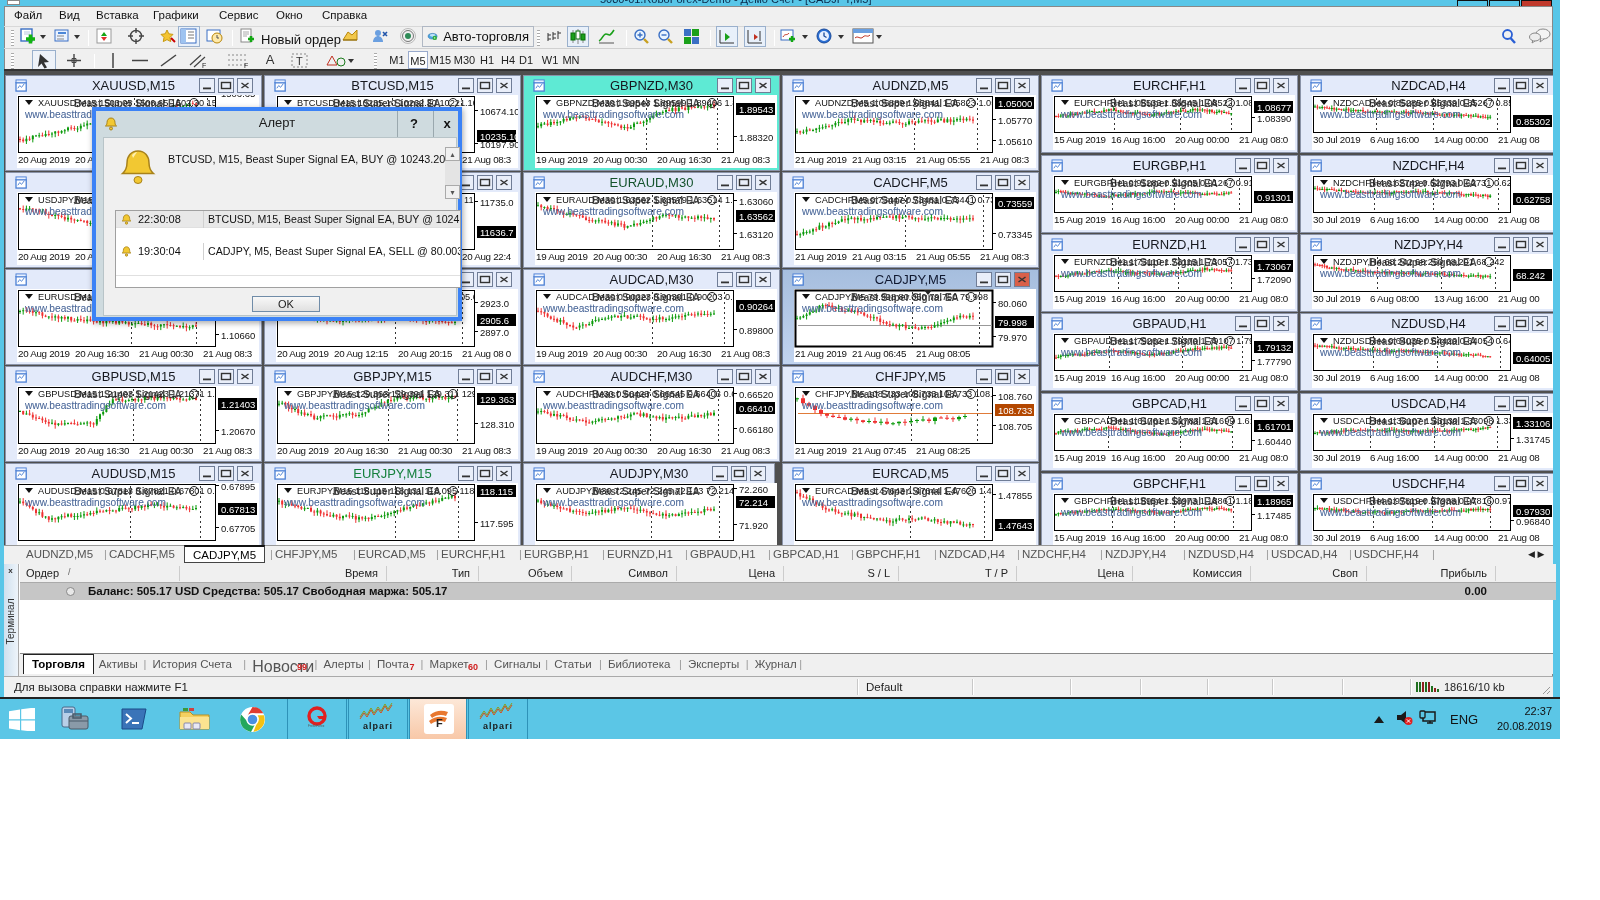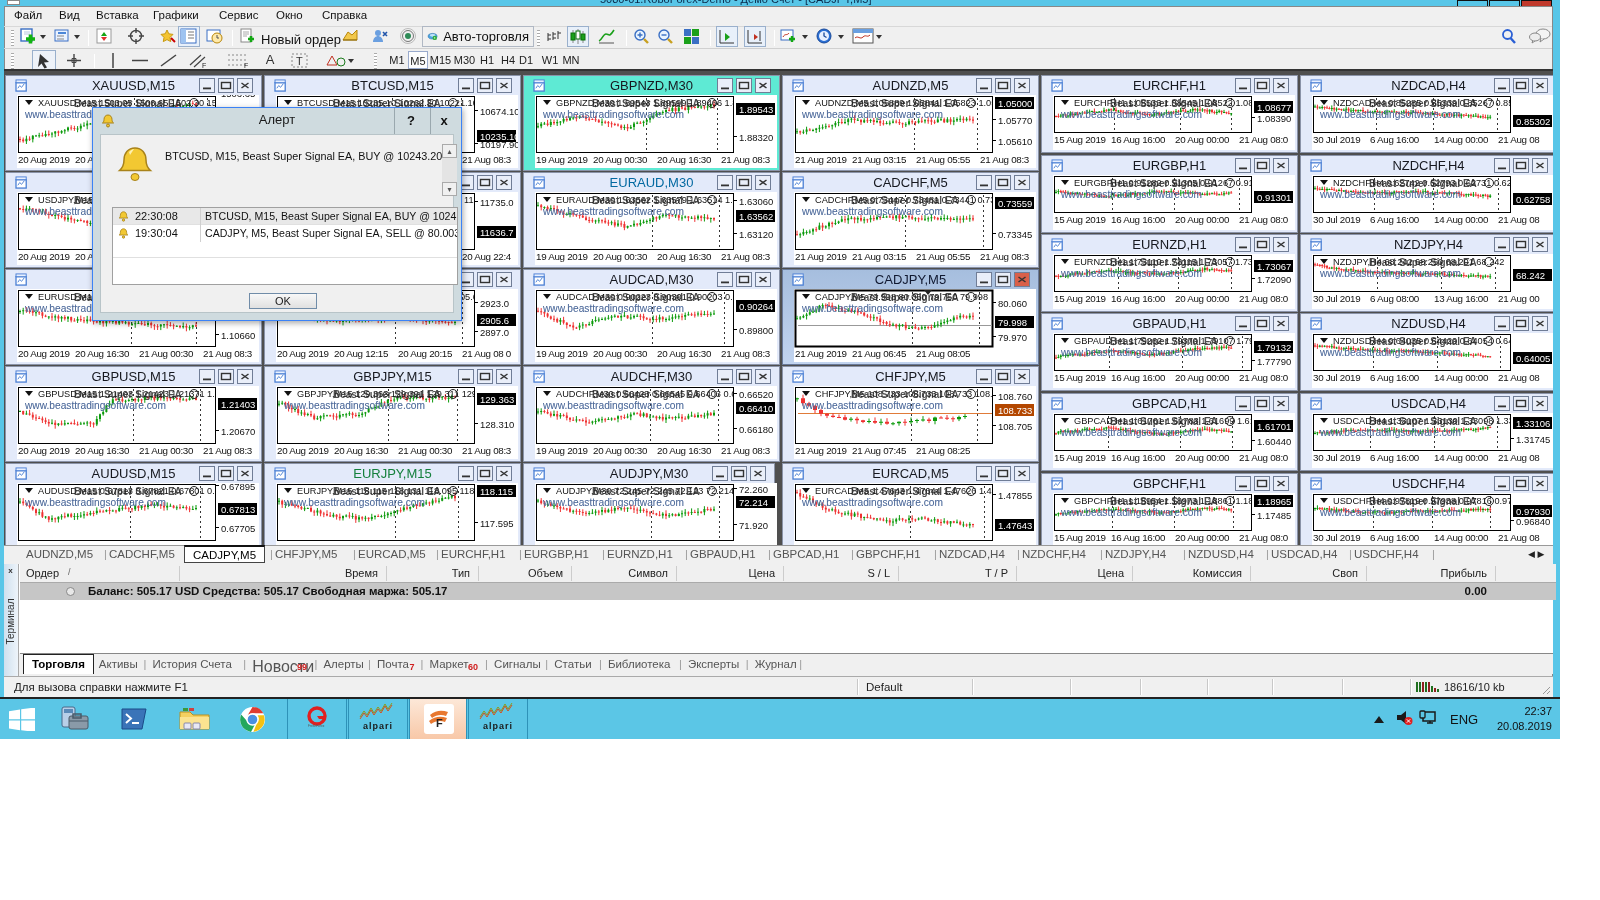--- a/index.html
+++ b/index.html
@@ -741,21 +741,21 @@
           <path d="M199 41.5h3" stroke="#000"></path>
           <text x="204" y="46" font-size="9.5" fill="#111">1.88320</text>
           <text x="1" y="68" font-size="9.8" fill="#111" letter-spacing="-0.3">19 Aug 2019</text>
           <text x="58" y="68" font-size="9.8" fill="#111" letter-spacing="-0.3">20 Aug 00:30</text>
           <text x="122" y="68" font-size="9.8" fill="#111" letter-spacing="-0.3">20 Aug 16:30</text>
           <text x="186" y="68" font-size="9.8" fill="#111" letter-spacing="-0.3">21 Aug 08:3</text>
         </svg>
       </div>
     </div>
     <div class="cw" style="left:519px;top:101px;width:257px;height:96px;background:#e3eafa">
-<div class="cwt" style="color:#0369a1">EURAUD,M30</div>
+<div class="cwt" style="color:#14532d">EURAUD,M30</div>
       <svg class="cwi" viewBox="0 0 16 14">
         <rect x="1" y="4" width="11" height="9" fill="#fff" stroke="#4a7fd4" stroke-width="1.4"></rect>
         <rect x="1" y="1" width="11" height="3" fill="#e8f0ff" stroke="#4a7fd4" stroke-width="1"></rect>
         <path d="M3 10l2-3 2 2 3-4" stroke="#4a7fd4" fill="none"></path>
       </svg>
       <svg class="cbt" style="right:46px" viewBox="0 0 16 15">
         <rect x="0.5" y="0.5" width="15" height="14" fill="#e9eef9" stroke="#707d96"></rect>
         <rect x="4" y="9.5" width="8" height="1.8" fill="#333"></rect>
       </svg>
       <svg class="cbt" style="right:27px" viewBox="0 0 16 15">
@@ -1742,21 +1742,21 @@
           <text x="204" y="22" font-size="9.5" fill="#fff">0.97930</text>
           <path d="M199 27.5h3" stroke="#000"></path>
           <text x="204" y="32" font-size="9.5" fill="#111">0.96840</text>
           <text x="1" y="48" font-size="9.8" fill="#111" letter-spacing="-0.3">30 Jul 2019</text>
           <text x="58" y="48" font-size="9.8" fill="#111" letter-spacing="-0.3">6 Aug 16:00</text>
           <text x="122" y="48" font-size="9.8" fill="#111" letter-spacing="-0.3">14 Aug 00:00</text>
           <text x="186" y="48" font-size="9.8" fill="#111" letter-spacing="-0.3">21 Aug 08</text>
         </svg>
       </div>
     </div>
-    <div style="position:absolute;left:88px;top:36px;width:370px;height:214px;background:#cfdbdf;border:1px solid #3b82f6;box-shadow:1px 2px 6px rgba(0,0,0,0.35);z-index:50">
+    <div style="position:absolute;left:88px;top:36px;width:370px;height:214px;background:#cfdbdf;border:4px solid #3b82f6;box-shadow:1px 2px 6px rgba(0,0,0,0.35);z-index:50">
       <svg style="position:absolute;left:8px;top:6px" width="14" height="14" viewBox="0 0 14 14">
         <path d="M7 1c2.5 0 4 2 4 4.5 0 2 .8 3 1.5 3.5H1.5C2.2 8.5 3 7.5 3 5.5 3 3 4.5 1 7 1z" fill="#f2c832" stroke="#a8821a"></path>
         <circle cx="7" cy="11.5" r="1.5" fill="#f2c832" stroke="#a8821a"></circle>
       </svg>
       <div style="position:absolute;left:0;top:4px;width:100%;text-align:center;font-size:13px;color:#1a1a1a">Алерт</div>
       <div style="position:absolute;left:301px;top:0px;width:1px;height:26px;background:#9aa8ae"></div>
       <div style="position:absolute;left:300px;top:5px;width:36px;text-align:center;font-size:13px;font-weight:bold;color:#111">?</div>
       <div style="position:absolute;left:337px;top:0px;width:1px;height:26px;background:#9aa8ae"></div>
       <div style="position:absolute;left:336px;top:5px;width:30px;text-align:center;font-size:13px;font-weight:bold;color:#111">x</div>
       <div style="position:absolute;left:7px;top:26px;width:354px;height:179px;background:#f0f0f0;border:1px solid #b8c4c8">
@@ -1772,21 +1772,21 @@
         <div style="position:absolute;left:11px;top:72px;width:346px;height:78px;background:#fff;border:1px solid #a0a0a0;overflow:hidden">
           <div style="position:absolute;left:0;top:0px;width:100%;height:17px;background:#e8e8e8;border-bottom:1px solid #e0e0e0">
             <svg style="position:absolute;left:5px;top:3px" width="11" height="11" viewBox="0 0 14 14">
               <path d="M7 1c2.5 0 4 2 4 4.5 0 2 .8 3 1.5 3.5H1.5C2.2 8.5 3 7.5 3 5.5 3 3 4.5 1 7 1z" fill="#f2c832" stroke="#a8821a"></path>
               <circle cx="7" cy="11.5" r="1.5" fill="#f2c832" stroke="#a8821a"></circle>
             </svg>
             <span style="position:absolute;left:22px;top:2px;font-size:11px;color:#111">22:30:08</span>
             <div style="position:absolute;left:87px;top:0;width:1px;height:17px;background:#d0d0d0"></div>
             <span style="position:absolute;left:92px;top:2px;font-size:10.6px;color:#111;white-space:nowrap">BTCUSD, M15, Beast Super Signal EA, BUY @ 1024...</span>
           </div>
-          <div style="position:absolute;left:0;top:17px;width:100%;height:33px;border-bottom:1px solid #e0e0e0">
+          <div style="position:absolute;left:0;top:32px;width:100%;height:33px;border-bottom:1px solid #e0e0e0">
             <svg style="position:absolute;left:5px;top:3px" width="11" height="11" viewBox="0 0 14 14">
               <path d="M7 1c2.5 0 4 2 4 4.5 0 2 .8 3 1.5 3.5H1.5C2.2 8.5 3 7.5 3 5.5 3 3 4.5 1 7 1z" fill="#f2c832" stroke="#a8821a"></path>
               <circle cx="7" cy="11.5" r="1.5" fill="#f2c832" stroke="#a8821a"></circle>
             </svg>
             <span style="position:absolute;left:22px;top:2px;font-size:11px;color:#111">19:30:04</span>
             <div style="position:absolute;left:87px;top:0;width:1px;height:17px;background:#d0d0d0"></div>
             <span style="position:absolute;left:92px;top:2px;font-size:10.6px;color:#111;white-space:nowrap">CADJPY, M5, Beast Super Signal EA, SELL @ 80.003</span>
           </div>
         </div>
         <div style="position:absolute;left:148px;top:158px;width:68px;height:16px;background:linear-gradient(#f8f8f8,#e0e0e0);border:1px solid #708ca8;font-size:11px;color:#222;text-align:center;line-height:15px">OK</div>

